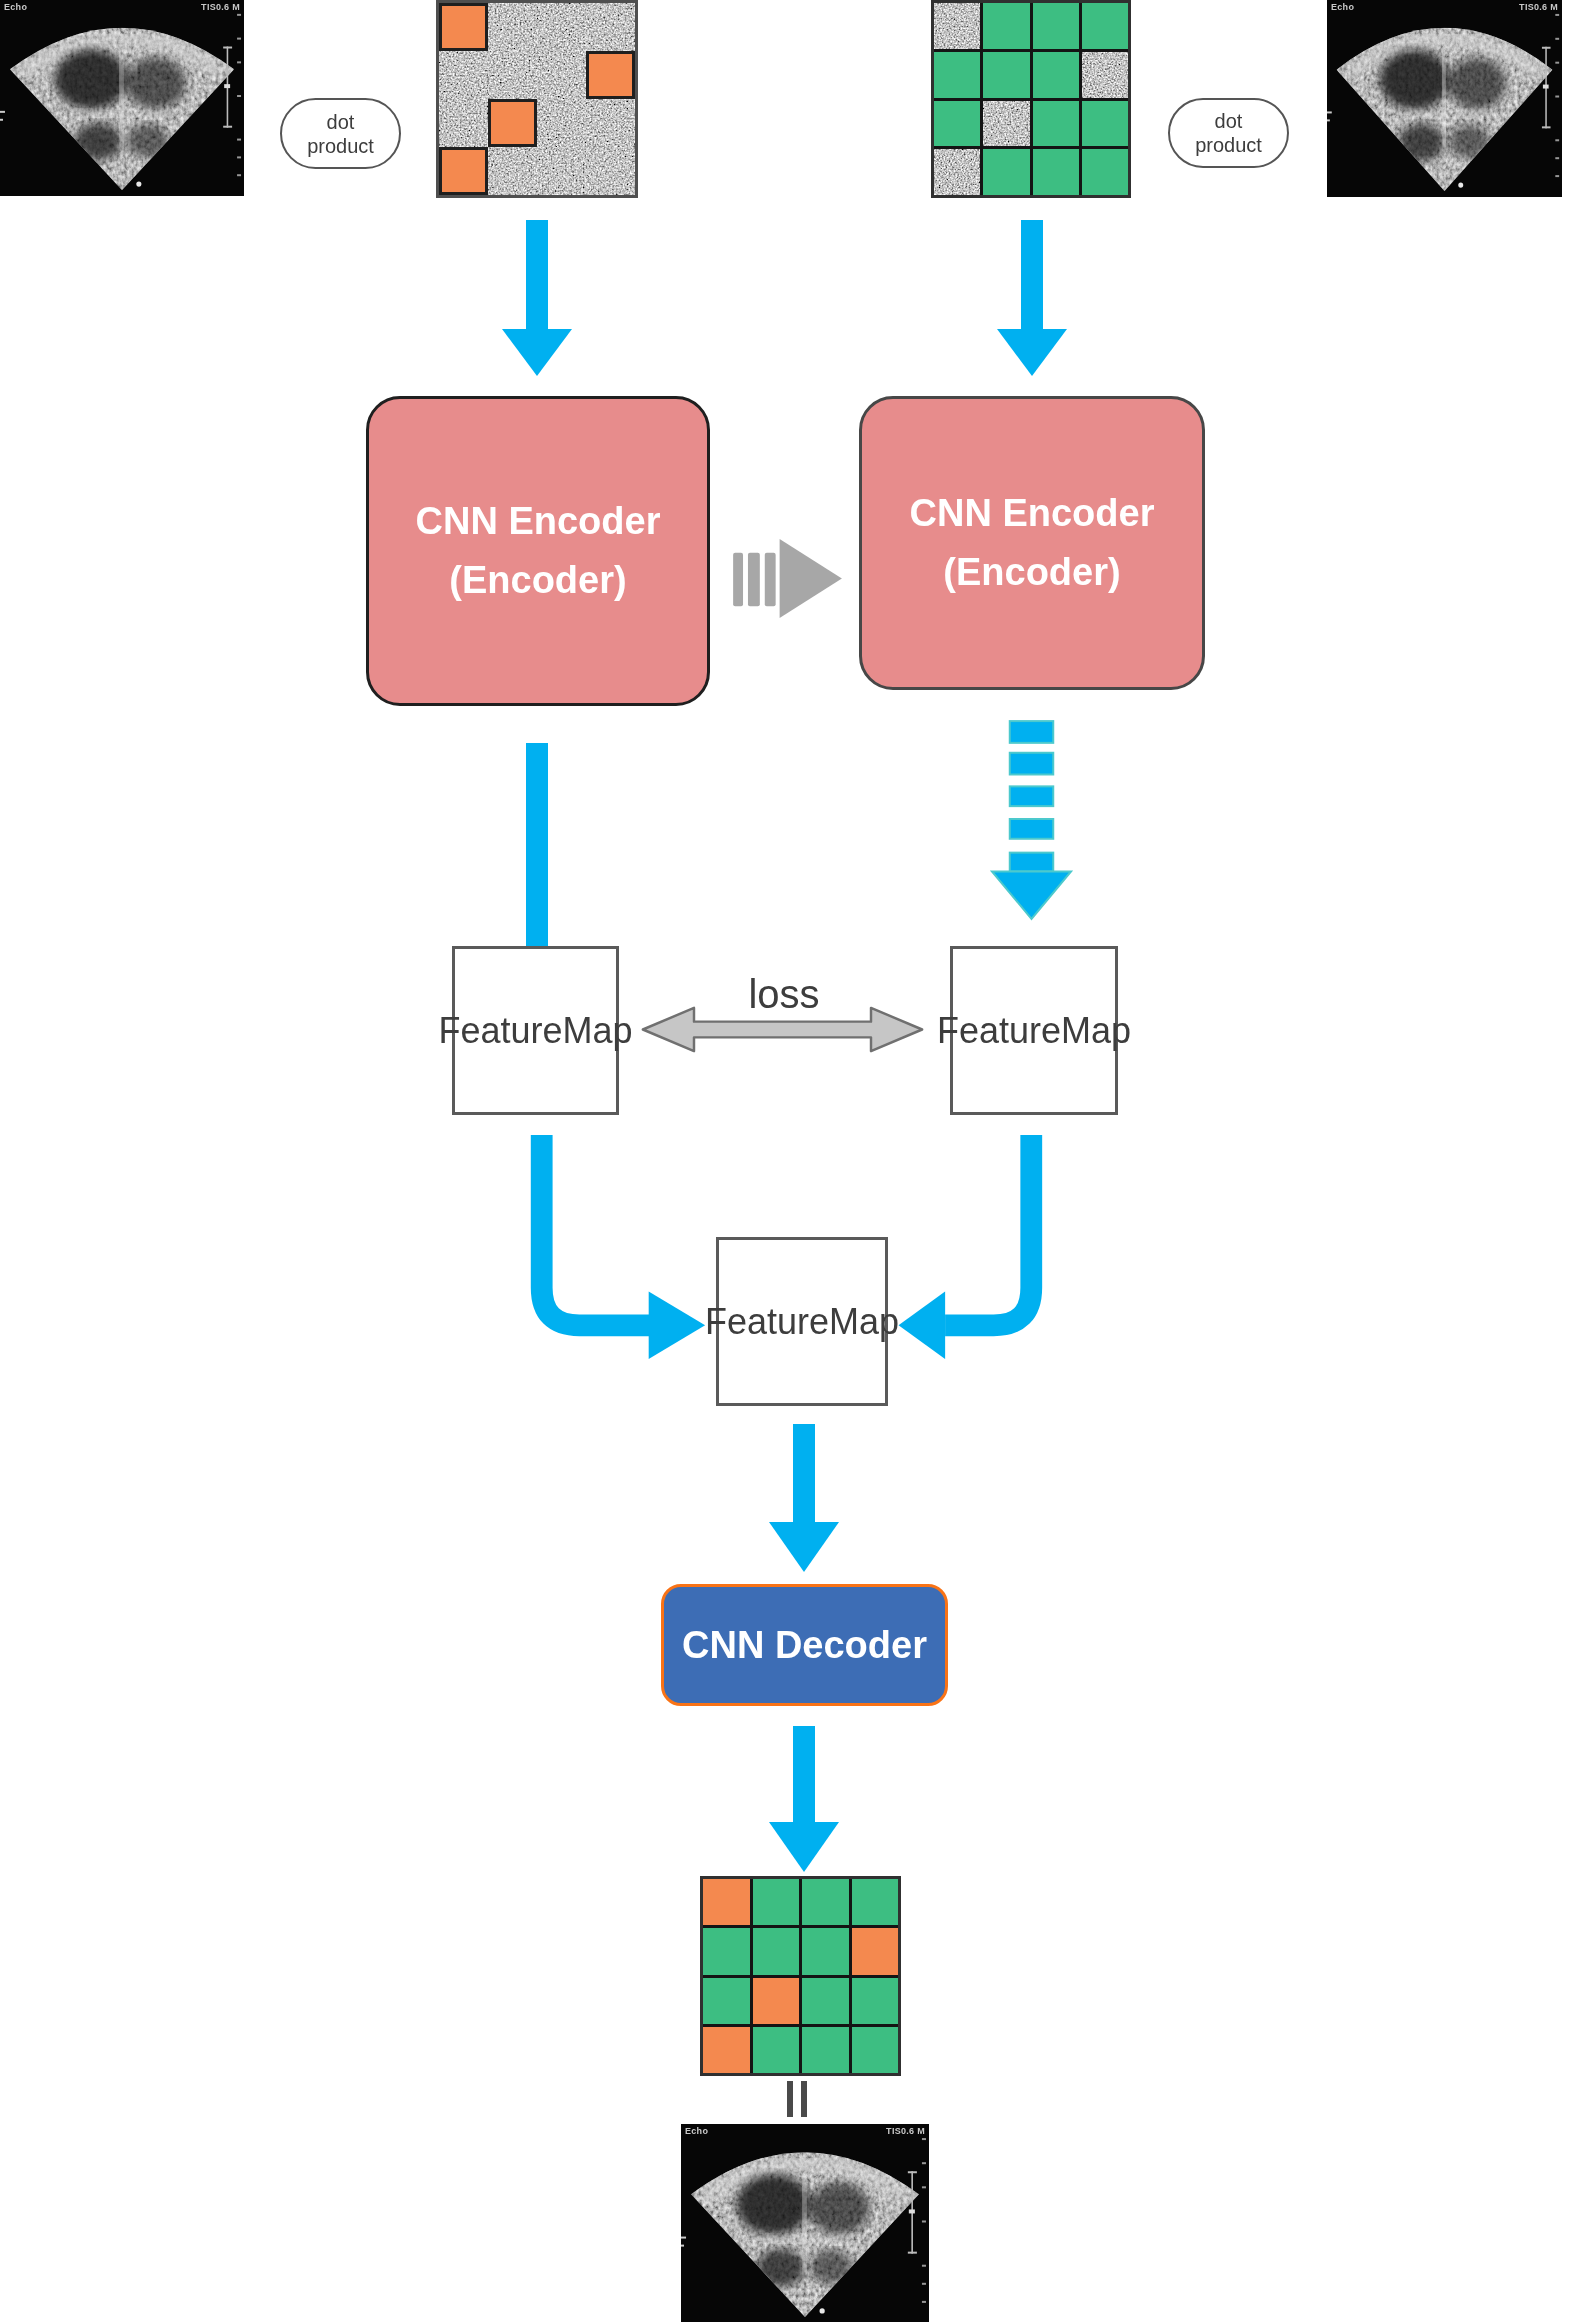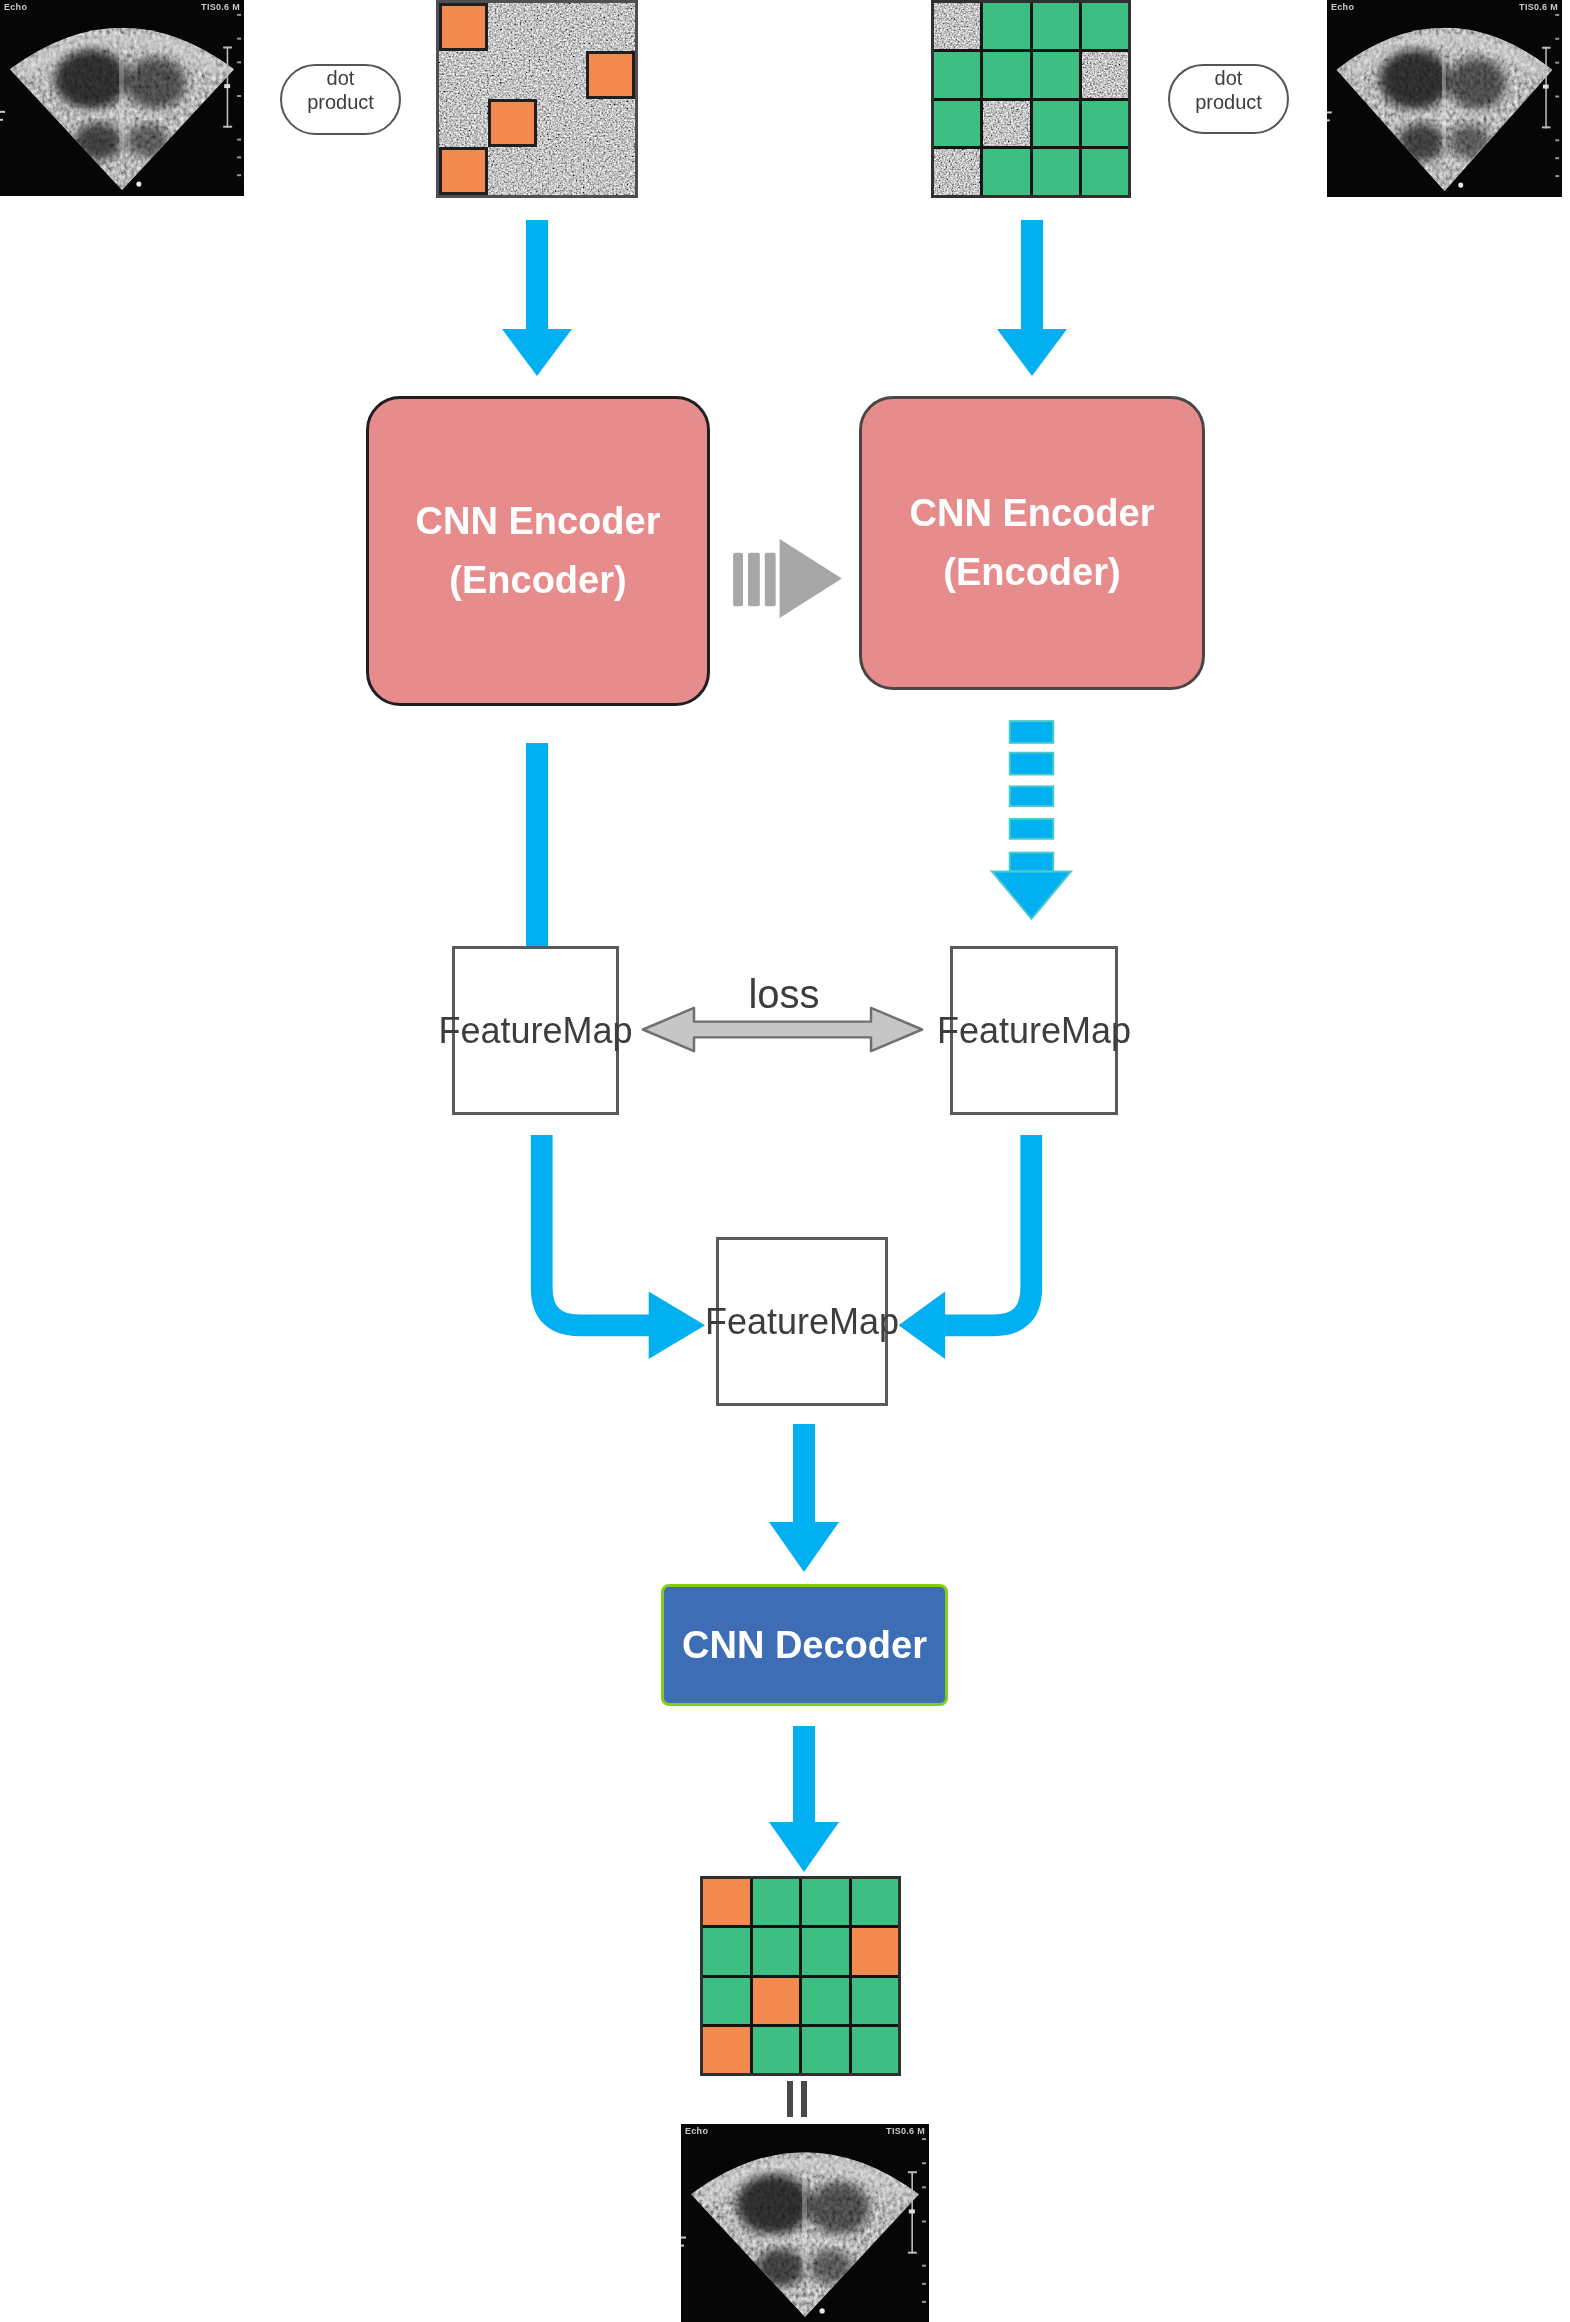--- a/index.html
+++ b/index.html
@@ -19,33 +19,33 @@
   .pgrid .cell{position:relative;overflow:hidden;box-sizing:border-box;}
   .pgrid .cell svg{display:block;width:100%;height:100%;}
   .cell-green{background:var(--green);}
   .cell-orange{background:var(--orange);}
   .grid-masked-teacher{border:3px solid #4f4f4f;background:#bfbfbf;}
   .grid-masked-teacher .cell-orange{border:3px solid #1f1f1f;}
   .grid-lines{border:3px solid #303030;background:#141414;}
 
   
   .oval{border:2.5px solid #555;border-radius:36px;background:#fff;
-        display:flex;flex-direction:column;align-items:center;
-        font-size:20px;line-height:1.2;color:var(--text-dark);box-sizing:border-box;}
+        display:flex;flex-direction:column;align-items:center;justify-content:center;
+        font-size:20px;line-height:1.2;color:var(--text-dark);box-sizing:border-box;margin-top:34px;}
 
   
   .encoder{border-radius:34px;background:var(--pink);box-sizing:border-box;
            display:flex;flex-direction:column;align-items:center;justify-content:center;
            color:#fff;font-size:38px;font-weight:bold;line-height:1.55;text-align:center;}
   .encoder.teacher{border:3px solid #1f1f1f;}
   .encoder.student{border:3px solid #474747;}
   .fmbox{border:3px solid var(--box-border);background:#fff;box-sizing:border-box;
          display:flex;flex-direction:row;align-items:center;justify-content:center;
          color:var(--text-dark);font-size:36px;line-height:1.5;text-align:center;}
-  .decoder{border-radius:8px;background:var(--decoder-blue);border:3px solid #84cc16;box-sizing:border-box;
+  .decoder{border-radius:20px;background:var(--decoder-blue);border:3px solid #f97316;box-sizing:border-box;
            display:flex;align-items:center;justify-content:center;
            color:#fff;font-size:38px;font-weight:bold;}
 
   
   .cyan-arrow{position:absolute;width:69px;}
   .cyan-arrow .shaft{margin:0 auto;width:22px;background:var(--cyan);}
   .cyan-arrow .head{width:0;height:0;border-left:35px solid transparent;border-right:35px solid transparent;
                     border-top-style:solid;border-top-color:var(--cyan);}
 
   .loss-label{font-size:40px;color:var(--text-dark);}

